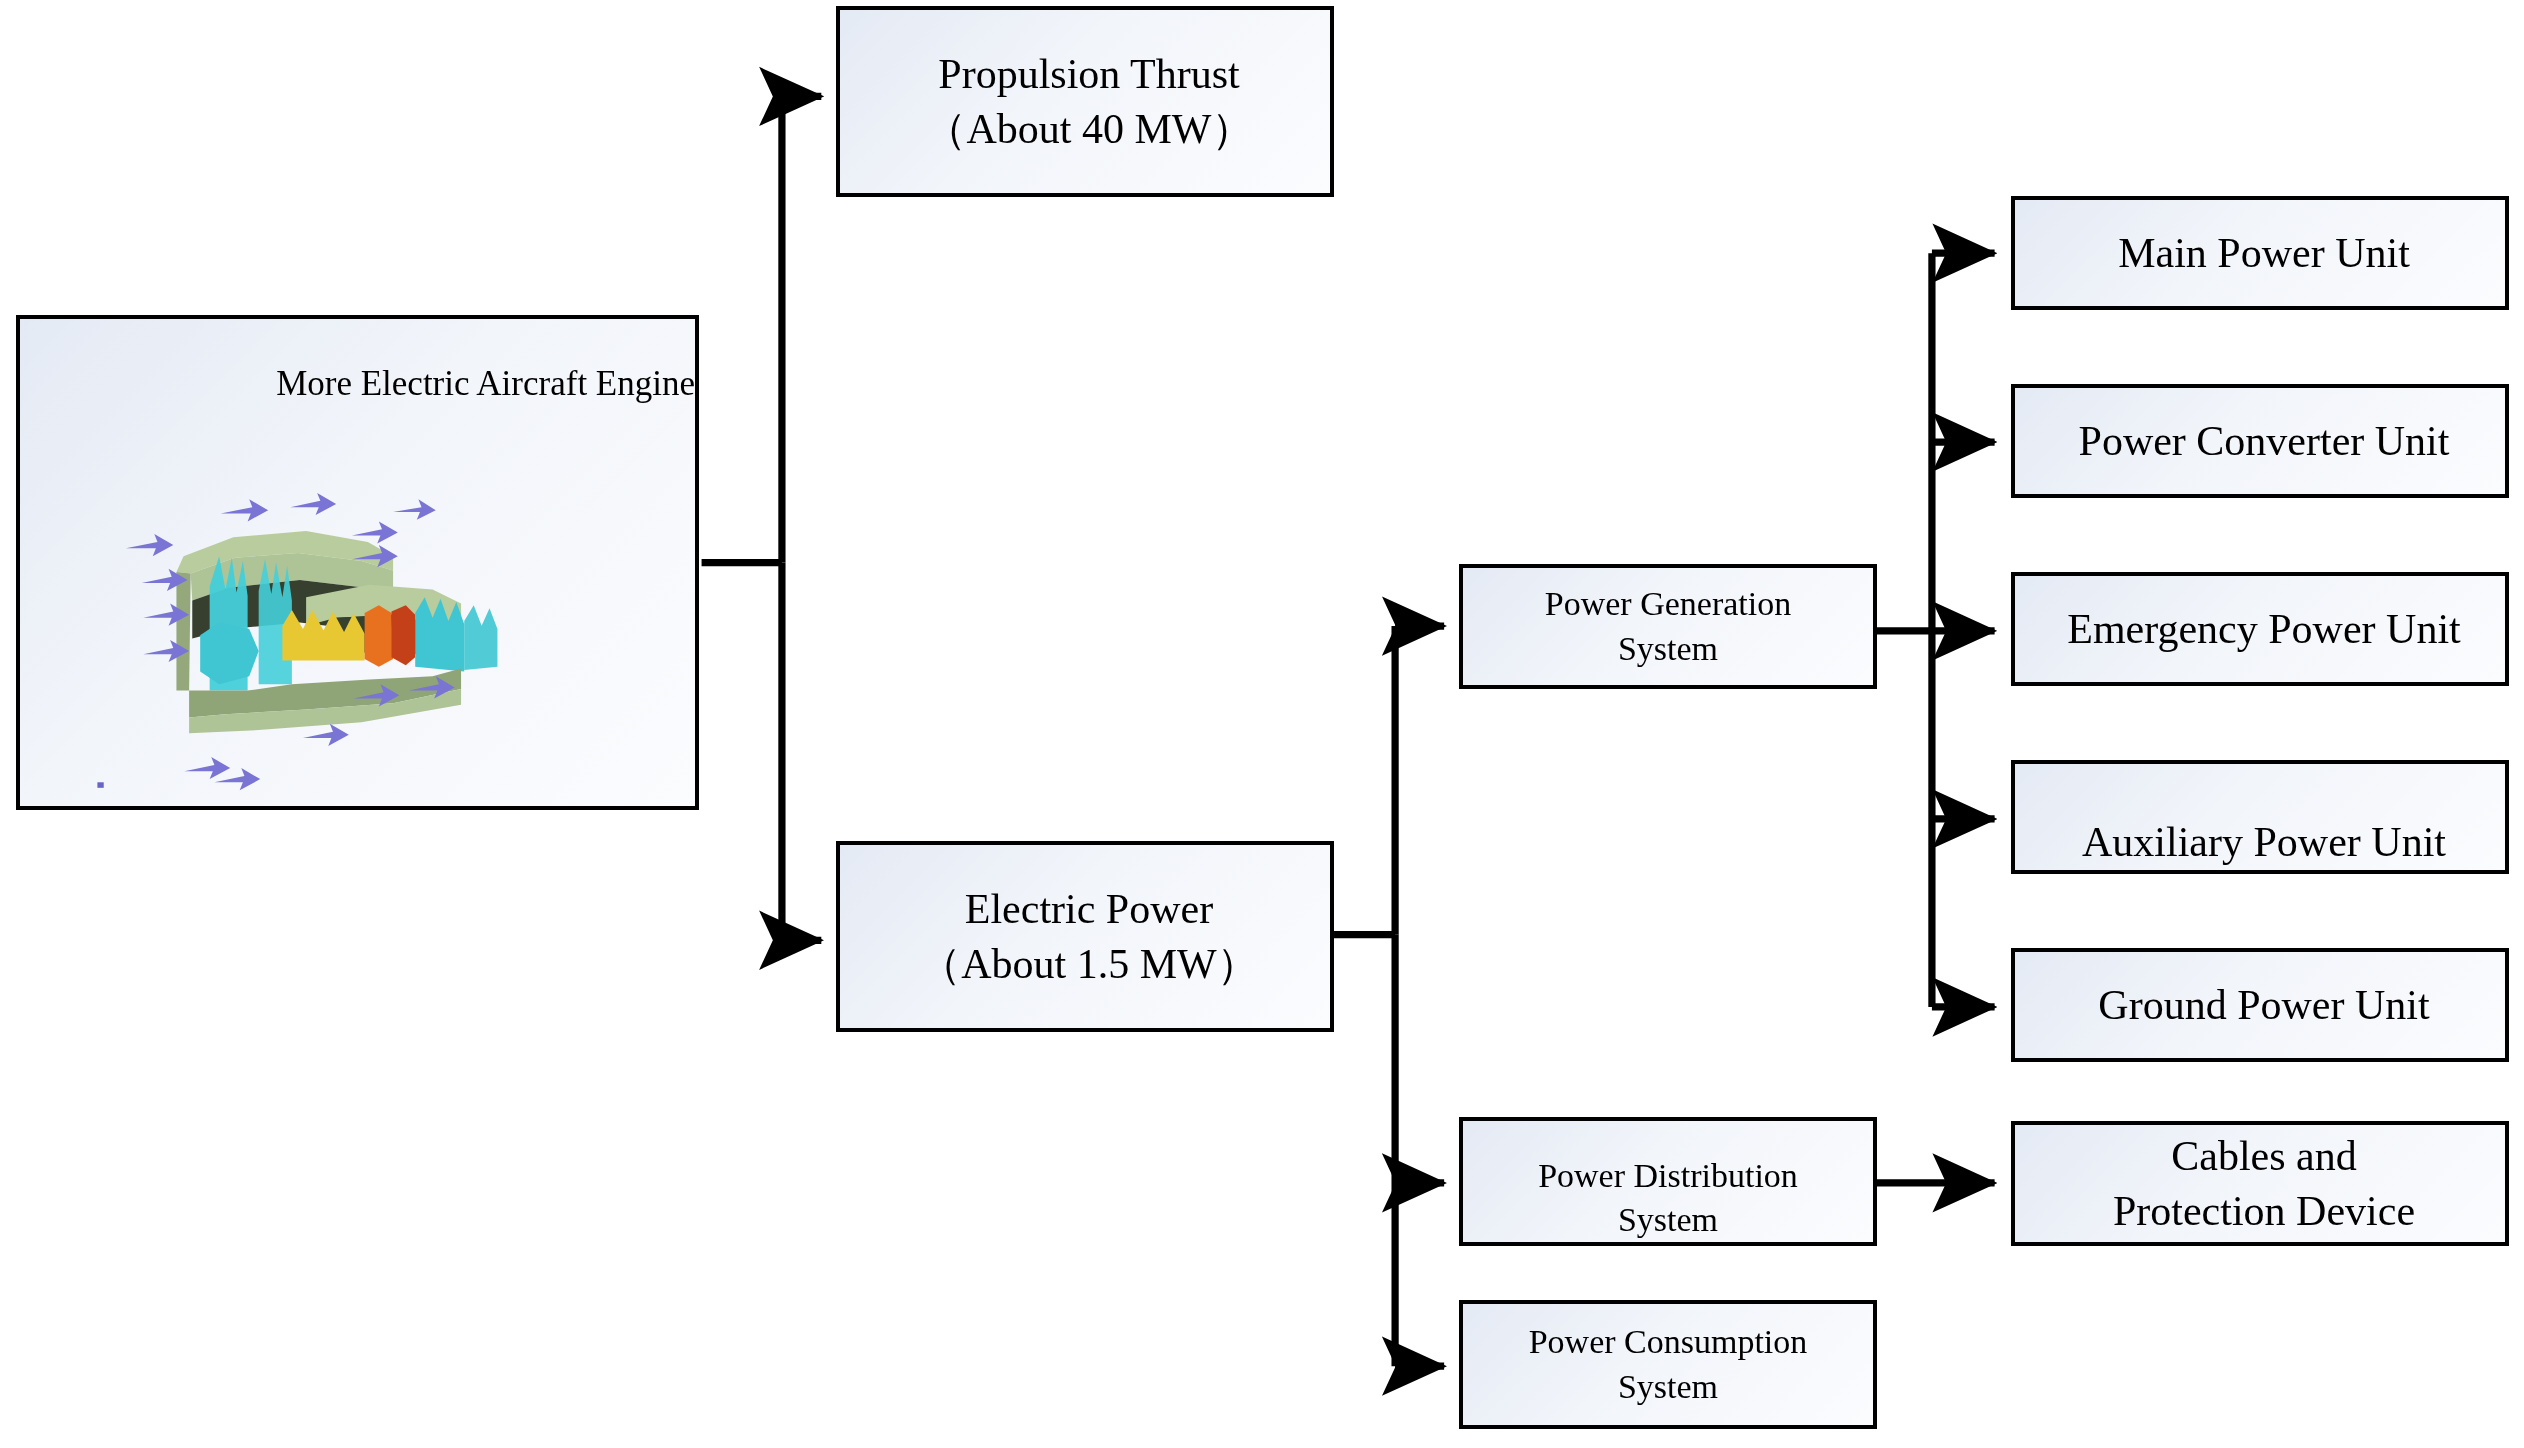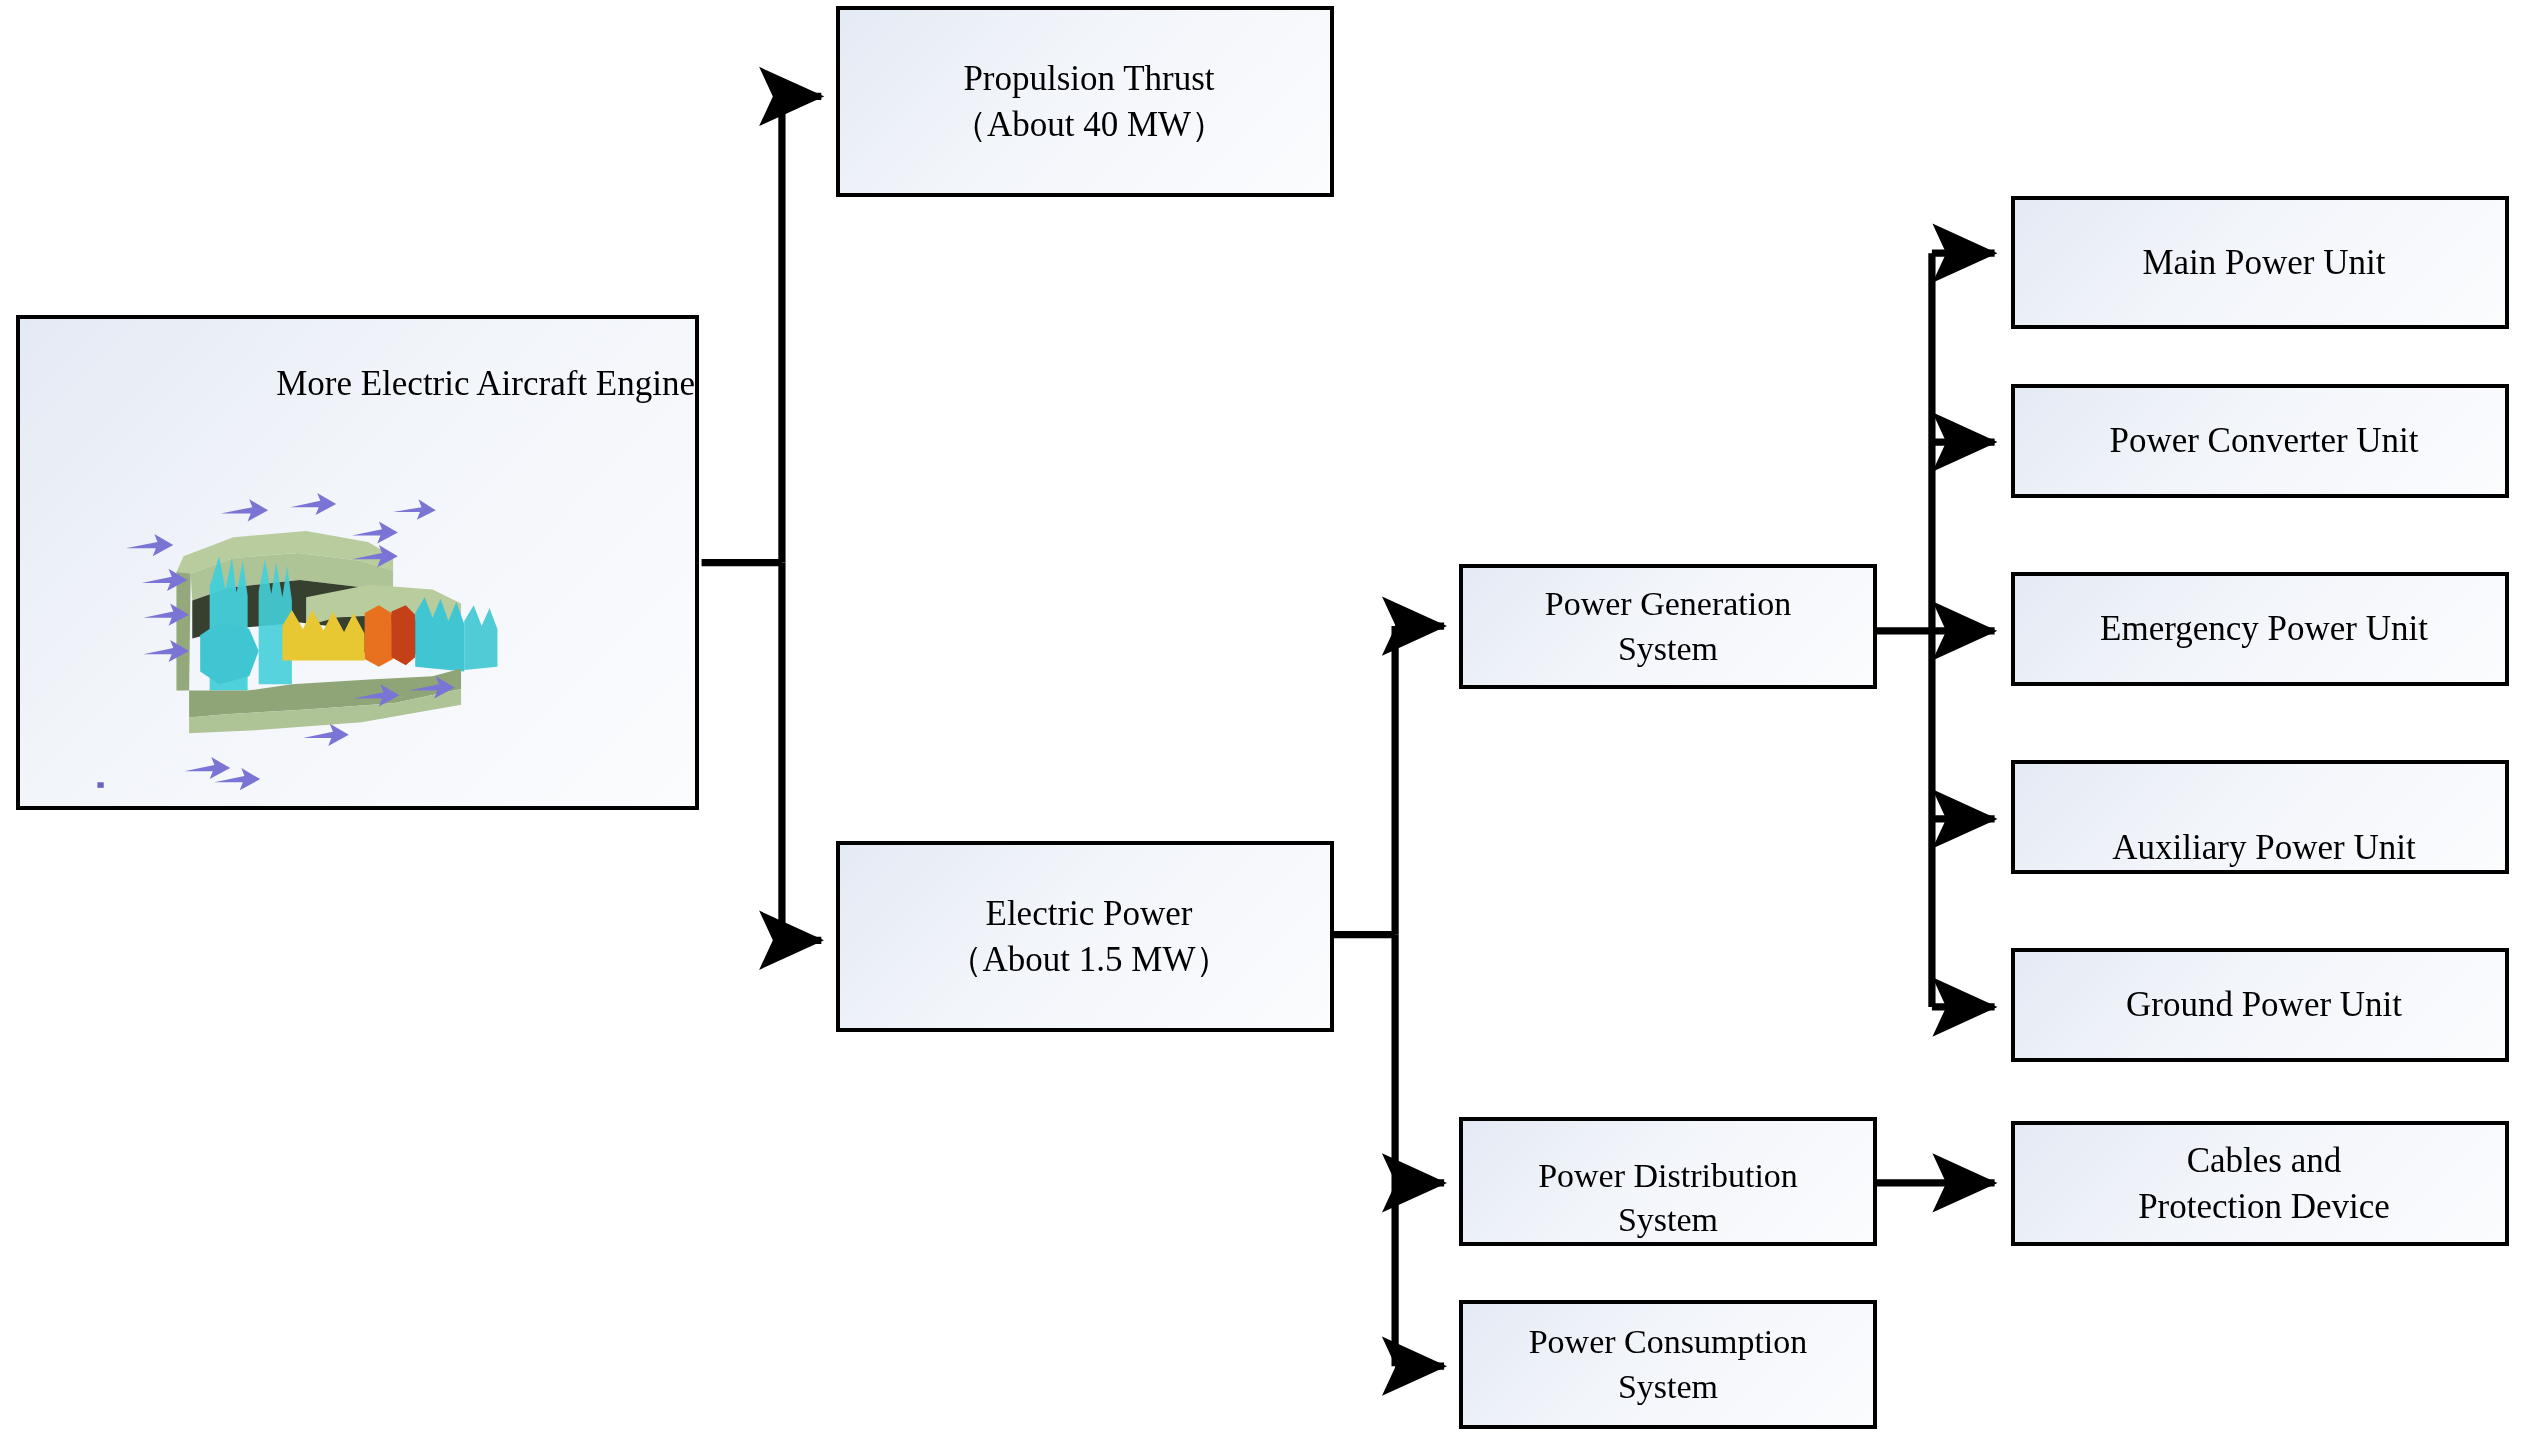--- a/index.html
+++ b/index.html
@@ -5,21 +5,21 @@
   html,body{margin:0;padding:0;background:#ffffff;}
   body{width:2525px;height:1449px;position:relative;overflow:hidden;
        font-family:"Liberation Serif","DejaVu Serif",serif;color:#000;}
   #stage{position:absolute;left:0;top:0;width:2525px;height:1449px;}
   .box{position:absolute;box-sizing:border-box;border:4.8px solid #000;
        background:linear-gradient(135deg,#e4eaf4 0%,#f2f5fa 42%,#fbfcfe 100%);
        display:flex;flex-direction:column;align-items:center;justify-content:center;
        text-align:center;line-height:1.30;}
   .box .ln{display:block;white-space:nowrap;}
   .t42{font-size:34px;}
-  .t44{font-size:35px;padding-left:8px;}
+  .t44{font-size:42px;padding-left:8px;}
   svg.wires{position:absolute;left:0;top:0;width:2525px;height:1449px;overflow:visible;}
   .engine-title{position:absolute;left:0;right:0;top:42px;font-size:35px;text-align:right;}
   .engine-art{position:absolute;left:0;top:0;width:100%;height:100%;}
 </style>
 </head>
 <body>
 
 <div id="stage">
 
   <svg class="wires" viewBox="0 0 3142 1803">
@@ -130,21 +130,21 @@
   <div class="box t42" style="left:1459px;top:1117px;width:418px;height:129px;justify-content:flex-end;">
     <span class="ln">Power Distribution</span>
     <span class="ln">System</span>
   </div>
 
   <div class="box t42" style="left:1459px;top:1300px;width:418px;height:129px;">
     <span class="ln">Power Consumption</span>
     <span class="ln">System</span>
   </div>
 
-  <div class="box t44" style="left:2011px;top:196px;width:498px;height:133px;">
+  <div class="box t44" style="left:2011px;top:196px;width:498px;height:114px;">
     <span class="ln">Main Power Unit</span>
   </div>
 
   <div class="box t44" style="left:2011px;top:384px;width:498px;height:114px;">
     <span class="ln">Power Converter Unit</span>
   </div>
 
   <div class="box t44" style="left:2011px;top:572px;width:498px;height:114px;">
     <span class="ln">Emergency Power Unit</span>
   </div>

